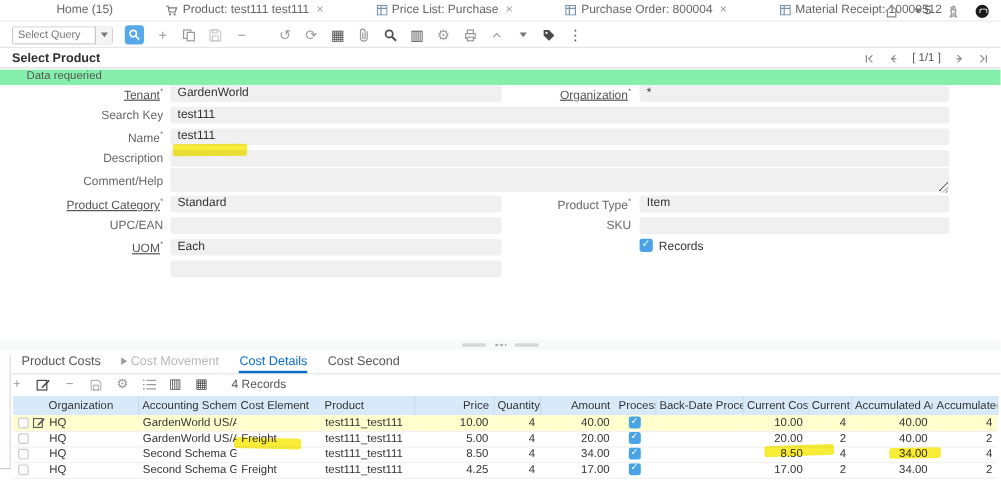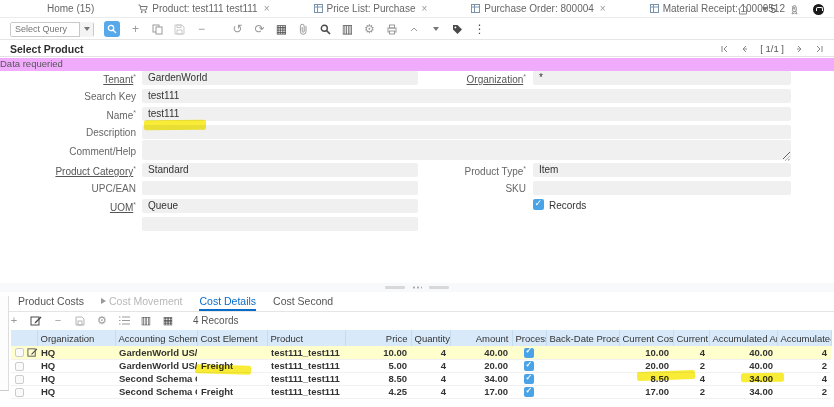--- a/index.html
+++ b/index.html
@@ -35,21 +35,21 @@
 
   
   .rechead { position:absolute; left:0; top:41px; right:0; height:16px; background:#fff; border-bottom:1px solid #e2e2e2;
              display:flex; align-items:center; padding:0 10px; }
   .rechead .title { font-size:10.5px; font-weight:bold; color:#2f2f2f; }
   .recnav { margin-left:auto; display:flex; align-items:center; gap:12px; font-size:9.5px; color:#777; }
   .recnav .pos { color:#555;text-align:right; }
   .navic { display:flex; align-items:center; cursor:pointer; }
 
   
-  .statusline { position:absolute; left:0; top:58px; right:0; height:13px; font-size:9.5px; color:#555; padding-left:0; background:#f0abfc; }
+  .statusline { position:absolute; left:0; top:58px; right:0; height:13px; font-size:9.5px; color:#555; padding-left:22px; background:#86efac; }
 
   
   .form { position:absolute; left:0; top:71px; right:0; height:212px; background:#fff; }
   .flabel { position:absolute; width:132px; left:4px; text-align:right; font-size:10px; color:#666; white-space:nowrap; }
   .flabel.rcol { left:398px; width:128px; }
   .flabel .link { text-decoration:underline; color:#555; }
   .flabel sup { font-size:7px; color:#777; }
   .fval { position:absolute; left:142px; height:14px; background:#f0f0f0; border-radius:2px;
           font-size:10px; color:#333; padding:1px 6px; white-space:nowrap; overflow:hidden; }
   .fval.half { width:276px; }
@@ -79,21 +79,21 @@
   .dtbi { width:14px; height:14px; display:flex; align-items:center; justify-content:center; font-size:11px; color:#9a9a9a; margin-right:8px; cursor:pointer; line-height:1; }
   .dtbi.dark { color:#4a4a4a; }
   .records { font-size:10px; color:#555; margin-left:10px; }
 
   
   .gridwrap { position:absolute; left:11px; top:38px; width:820px; }
   table.grid { border-collapse:collapse; table-layout:fixed; width:820px; }
   table.grid th { background:#d8eaf9; font-size:9.5px; font-weight:normal; color:#333; height:16px;
                   padding:0 3px; border-right:1px solid #c6dcef; white-space:nowrap; overflow:hidden; text-align:left; }
   table.grid td { font-size:9.5px; height:13px; padding:0 4px; border-bottom:1px solid #f1f1f1;
-                  white-space:nowrap; overflow:hidden; color:#333; background:#fff;font-weight:bold; }
+                  white-space:nowrap; overflow:hidden; color:#333; background:#fff; }
   table.grid tr.sel td { background:#ffffce; }
   .rowcb { display:inline-block; width:9px; height:9px; border:1px solid #ccc; border-radius:2px; background:#fafafa; vertical-align:middle; }
   .editic { display:inline-flex; margin-left:3px; vertical-align:middle; }
   .gcheck { display:inline-block; width:10px; height:10px; background:#4aa3e6; border-radius:2px; position:relative; vertical-align:middle; }
   .gcheck::after { content:"✓"; position:absolute; left:1.5px; top:-1.5px; color:#fff; font-size:8px; }
 
   
   .leftstrip { position:absolute; left:0; top:296px; width:9px; height:95px; background:#fdfdfd; border-right:1px solid #ddd; border-bottom:1px solid #ccc; }
 
   
@@ -295,21 +295,21 @@
     <div class="fval half" style="top:92px">Standard</div>
     <div class="flabel rcol" style="top:94px"><span>Product Type</span><sup>*</sup></div>
     <div class="fval rcol" style="top:92px">Item</div>
 
     <div class="flabel" style="top:112px"><span>UPC/EAN</span></div>
     <div class="fval half" style="top:110px"></div>
     <div class="flabel rcol" style="top:112px"><span>SKU</span></div>
     <div class="fval rcol" style="top:110px"></div>
 
     <div class="flabel" style="top:130px"><span class="link">UOM</span><sup>*</sup></div>
-    <div class="fval half" style="top:128px">Queue</div>
+    <div class="fval half" style="top:128px">Each</div>
     <span class="chk" style="left:533px;top:128px"></span>
     <span class="chklabel" style="left:549px;top:129px">Records</span>
 
     <div class="fval half" style="top:146px"></div>
   </div>
 
   <div class="splitter">
     <span class="grip-bar"></span>
     <span class="grip-dots"></span>
     <span class="grip-bar"></span>

